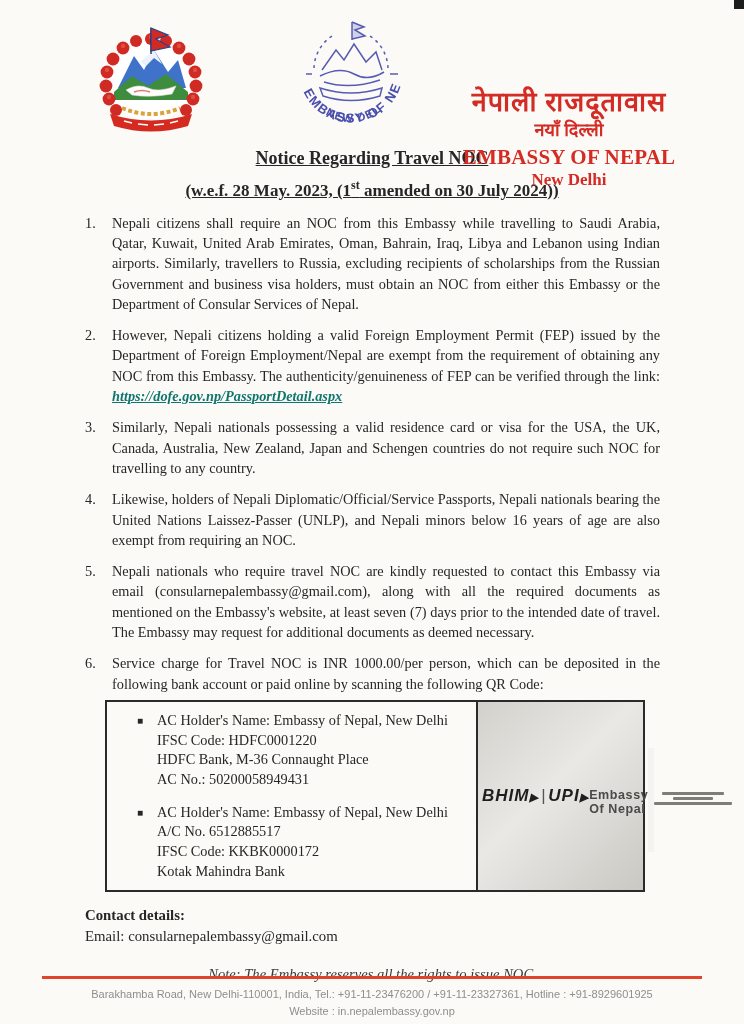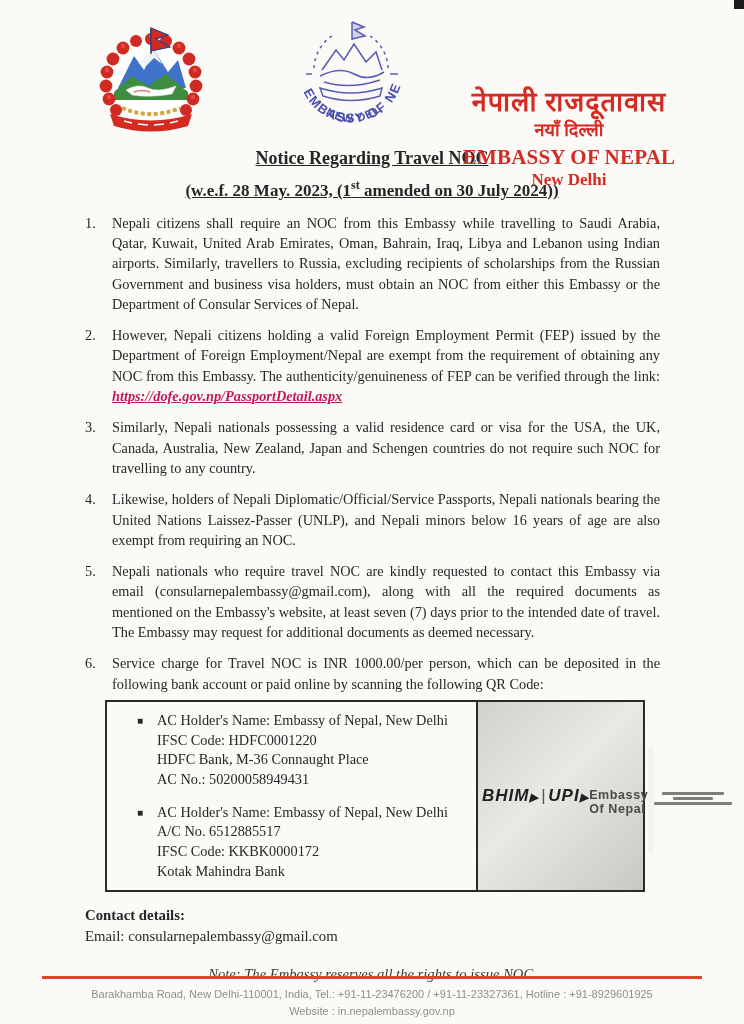--- a/index.html
+++ b/index.html
@@ -33,21 +33,21 @@
     text-align:center; font-size:17px; font-weight:bold;
     text-decoration:underline; margin-top:9px;
   }
   .subtitle sup { font-size:12px; }
 
   
   .content { padding:12px 84px 0 85px; }
   .item { display:flex; margin-bottom:11px; font-size:14.3px; line-height:1.42; }
   .item .num { width:27px; flex:none; }
   .item .txt { flex:1; text-align:justify; }
-  .doc-link { font-weight:bold; font-style:italic; text-decoration:underline; color:#be185d; white-space:nowrap; }
+  .doc-link { font-weight:bold; font-style:italic; text-decoration:underline; color:#0f766e; white-space:nowrap; }
 
   
   .bank-box {
     margin:6px 15px 0 20px; border:2px solid #2a2a2a;
     display:flex; min-height:160px;
   }
   .bank-accounts { flex:1; padding:9px 6px 8px 30px; font-size:14.3px; line-height:1.38; }
   .acct { display:flex; gap:14px; }
   .acct + .acct { margin-top:13px; }
   .acct .bullet { font-size:10px; line-height:20px; }

